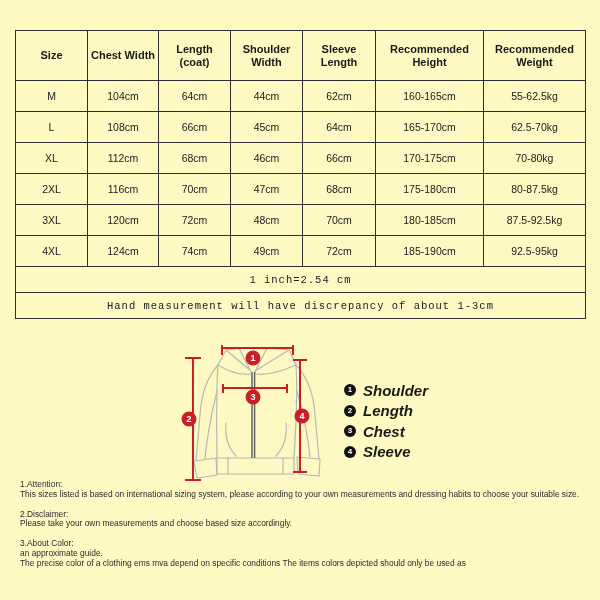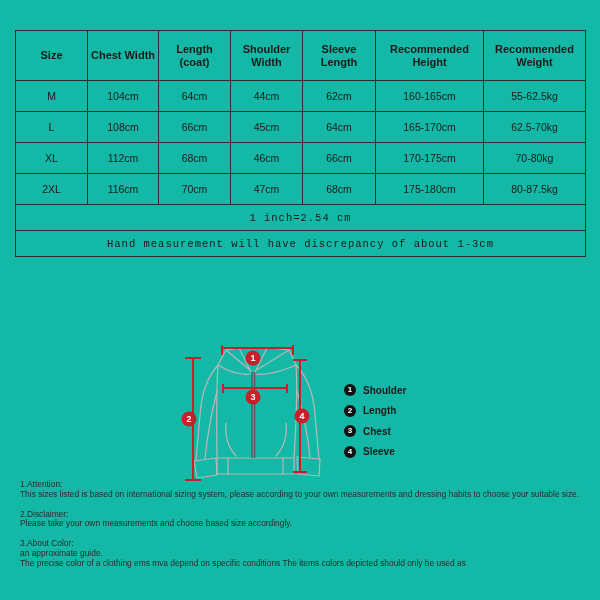--- a/index.html
+++ b/index.html
@@ -1,17 +1,17 @@
 <!DOCTYPE html>
 <html><head>
 <meta charset="utf-8">
 <style>
   * { margin:0; padding:0; box-sizing:border-box; }
   html,body { width:600px; height:600px; background:#ffffff; font-family:"Liberation Sans", sans-serif; }
-  .page { position:relative; width:600px; height:600px; background:#14b8a6; overflow:hidden; }
+  .page { position:relative; width:600px; height:600px; background:#fef9c3; overflow:hidden; }
 
   
   table.size-table {
     position:absolute; left:15px; top:30px; width:570px;
     border-collapse:collapse; table-layout:fixed;
     color:#1a1a1a;
   }
   table.size-table th, table.size-table td {
     border:1px solid #2e2e2e; text-align:center; vertical-align:middle;
   }
@@ -31,21 +31,21 @@
   .callout-num { font-family:"Liberation Sans", sans-serif; font-size:9px; font-weight:bold; fill:#ffffff; text-anchor:middle; }
 
   
   .legend { position:absolute; left:344px; top:380px; }
   .legend-item { display:flex; align-items:center; height:20.5px; }
   .bullet {
     width:12px; height:12px; border-radius:50%; background:#111;
     color:#fff; font-size:8px; font-weight:bold; line-height:12px; text-align:center;
     margin-right:7px; flex:0 0 auto;
   }
-  .legend-label { font-size:10px; font-weight:bold; color:#1a1a1a; }
+  .legend-label { font-size:15px; font-weight:bold; color:#1a1a1a;font-style:italic; }
 
   
   .notes { position:absolute; left:20px; top:480px; width:589px; color:#2b2b2b; }
   .note { margin-bottom:10px; }
   .note-title, .note-line { font-size:8.4px; line-height:9.8px; }
 </style>
 </head>
 <body>
 
 <div class="page">
@@ -102,20 +102,38 @@
       <tr>
         <td>2XL</td>
         <td>116cm</td>
         <td>70cm</td>
         <td>47cm</td>
         <td>68cm</td>
         <td>175-180cm</td>
         <td>80-87.5kg</td>
       </tr>
       <tr>
+        <td>3XL</td>
+        <td>120cm</td>
+        <td>72cm</td>
+        <td>48cm</td>
+        <td>70cm</td>
+        <td>180-185cm</td>
+        <td>87.5-92.5kg</td>
+      </tr>
+      <tr>
+        <td>4XL</td>
+        <td>124cm</td>
+        <td>74cm</td>
+        <td>49cm</td>
+        <td>72cm</td>
+        <td>185-190cm</td>
+        <td>92.5-95kg</td>
+      </tr>
+      <tr>
         <td class="mono" colspan="7">1 inch=2.54 cm</td>
       </tr>
       <tr>
         <td class="mono" colspan="7">Hand measurement will have discrepancy of about 1-3cm</td>
       </tr>
     </tbody>
   </table>
 
   <svg class="jacket-diagram" viewBox="0 0 190 165" xmlns="http://www.w3.org/2000/svg">
 

